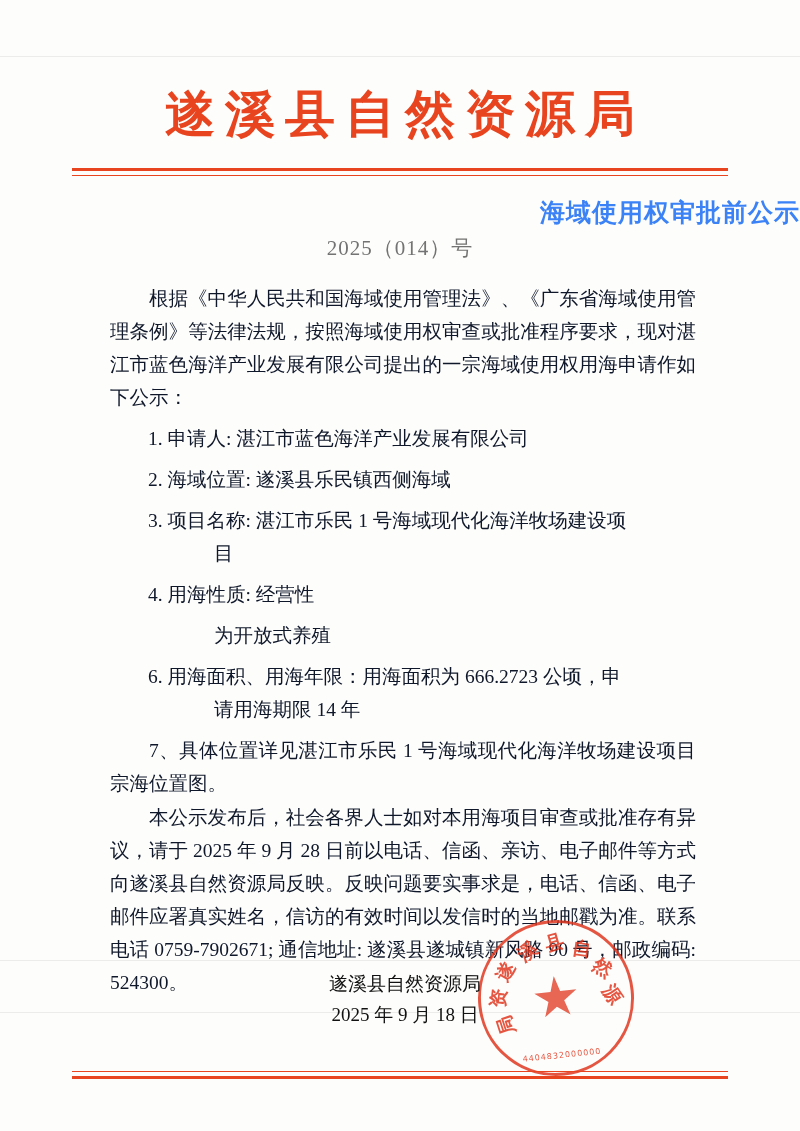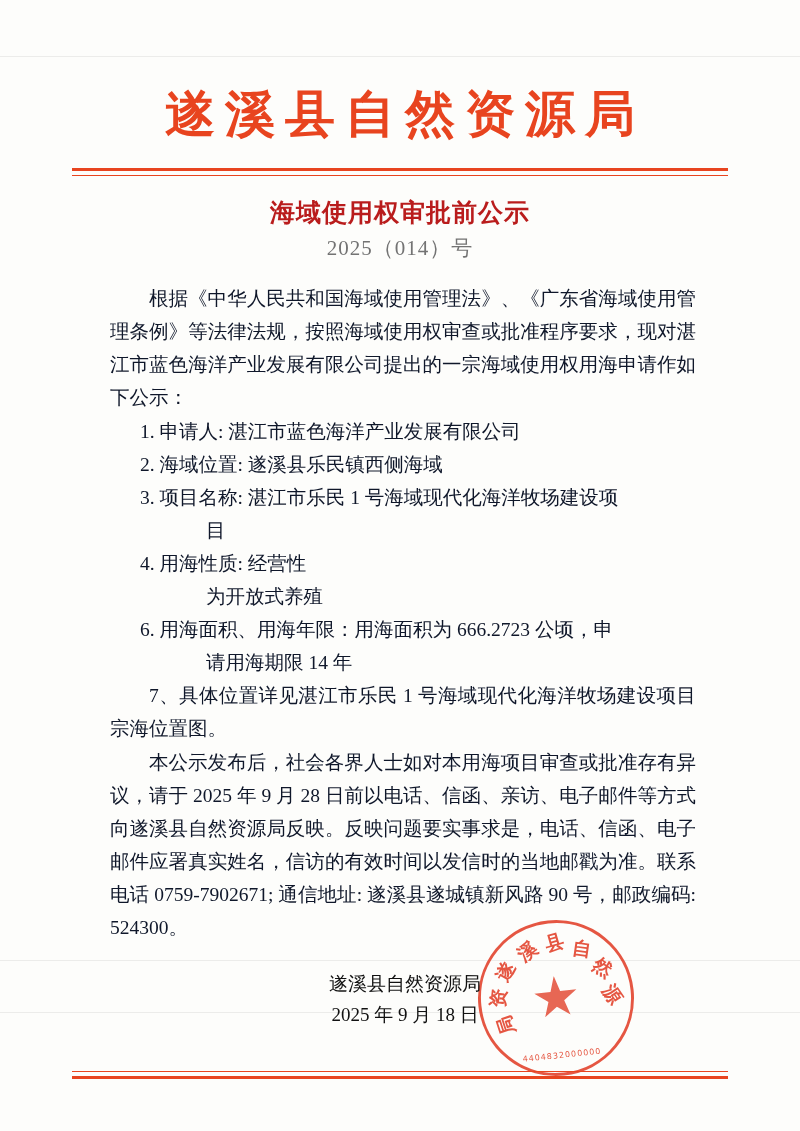--- a/index.html
+++ b/index.html
@@ -62,26 +62,26 @@
   .rule-thin {
     height: 1px;
     top: 175px;
   }
 
   .doc-title {
     position: absolute;
     top: 196px;
     left: 0;
     right: 0;
-    text-align: center;
+    text-align: right;
     font-family: "DejaVu Sans", sans-serif;
     font-weight: bold;
     font-size: 25px;
     letter-spacing: 1px;
-    color: #b91c1c;
+    color: #3b82f6;
   }
   .doc-number {
     position: absolute;
     top: 234px;
     left: 0;
     right: 0;
     text-align: center;
     font-size: 21px;
     letter-spacing: 1px;
     color: #737373;
@@ -104,21 +104,21 @@
   }
 
   .list {
     margin: 0;
     padding: 0;
     list-style: none;
   }
   .list-item {
     display: flex;
     align-items: flex-start;
-    margin: 0;
+    margin: 8px;
     padding-left: 30px;
   }
   .item-text {
     flex: 1 1 auto;
   }
   .item-text.indent-wrap {
     text-indent: 0;
   }
   .item-text.indent-wrap span.wrapline {
     display: block;

